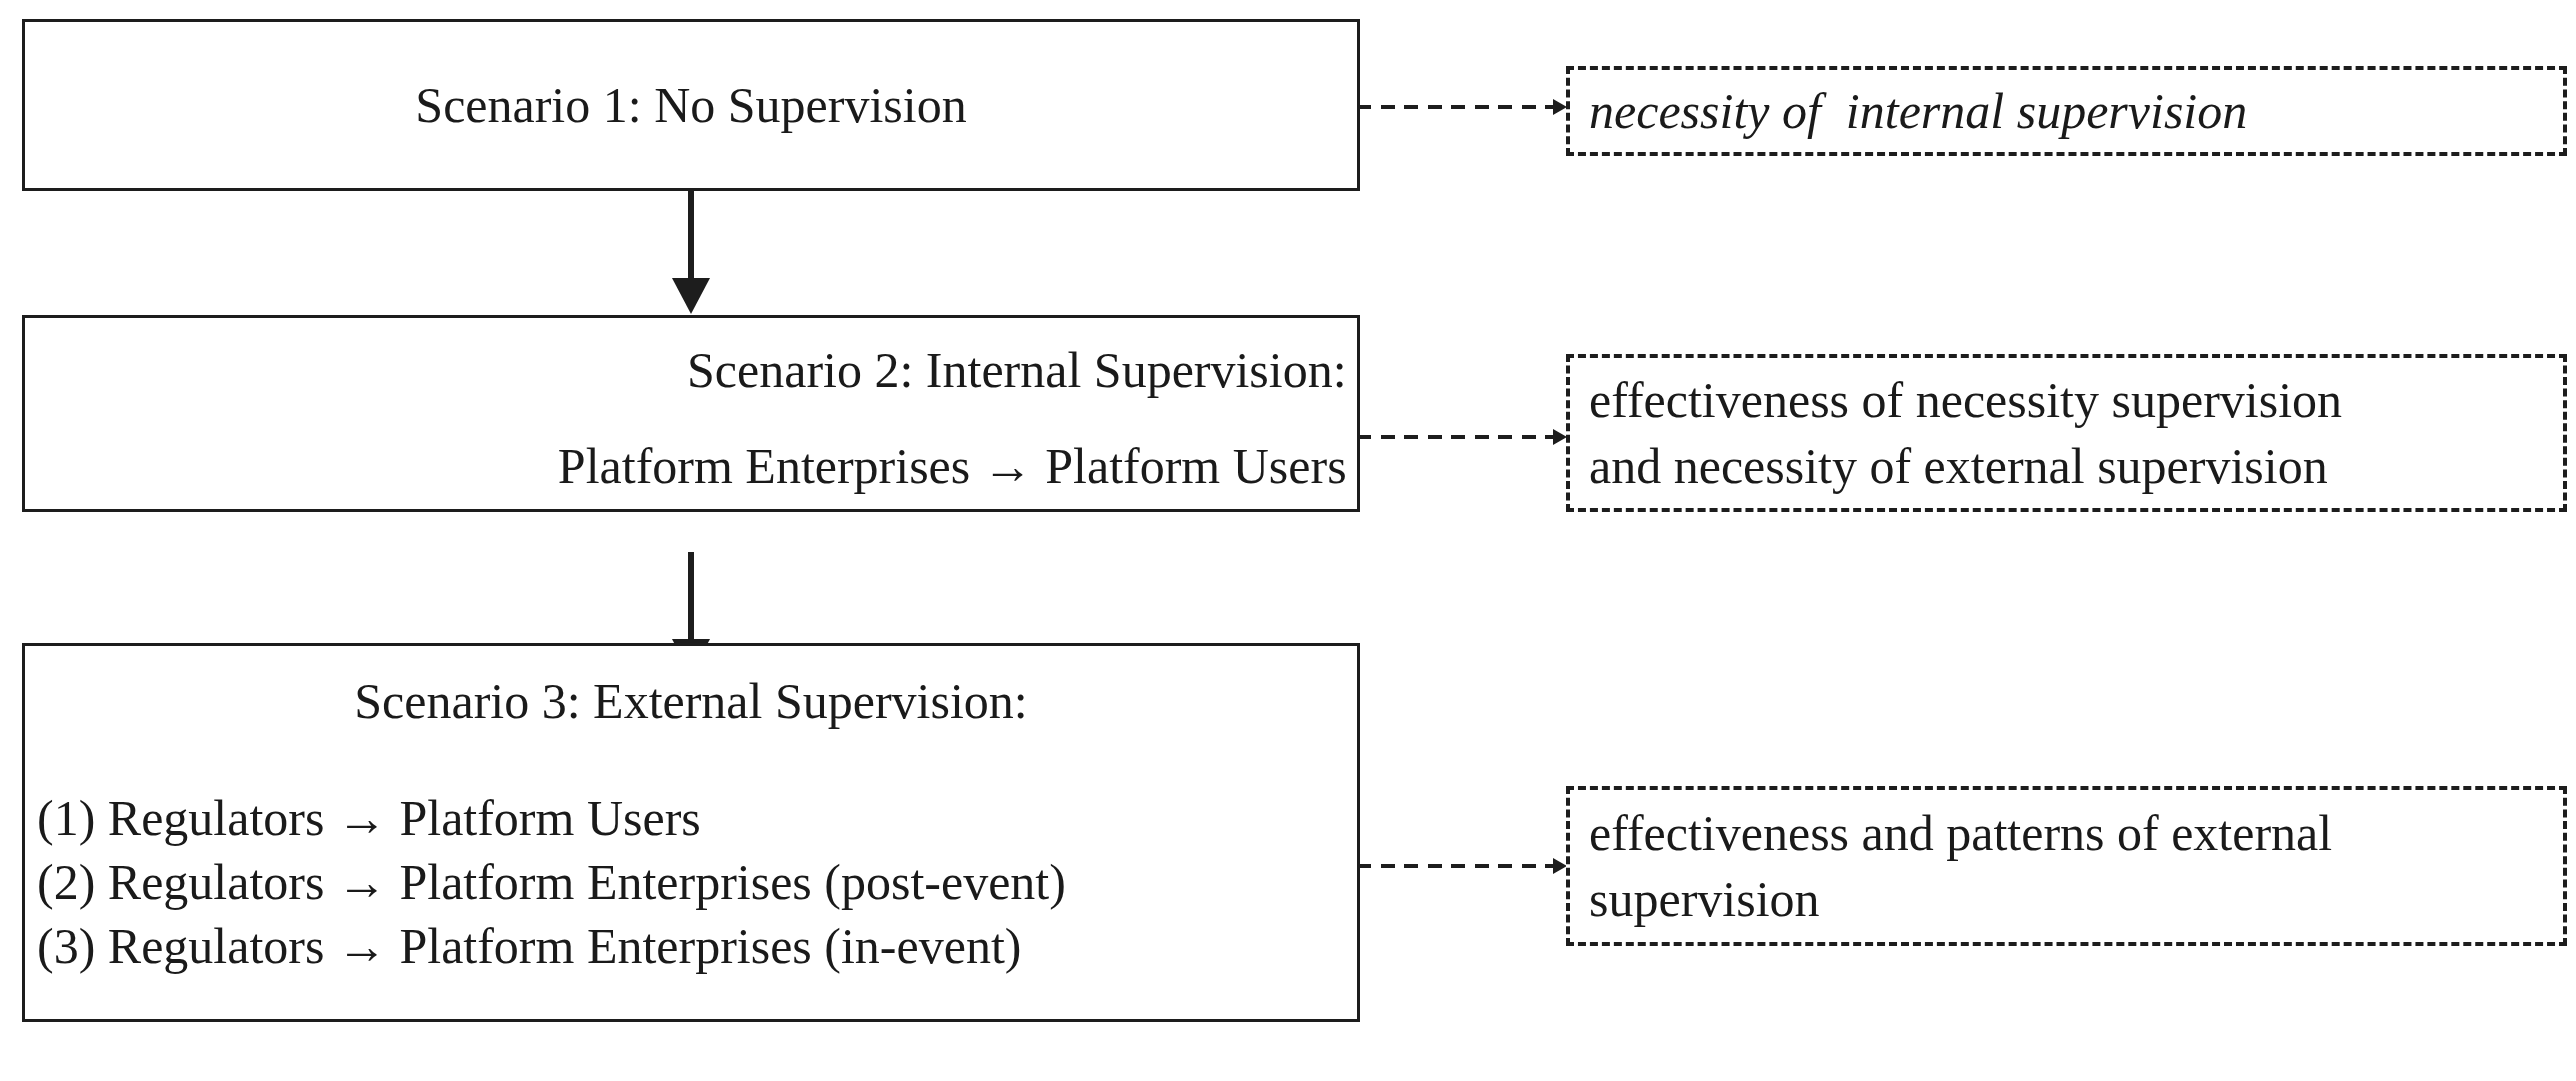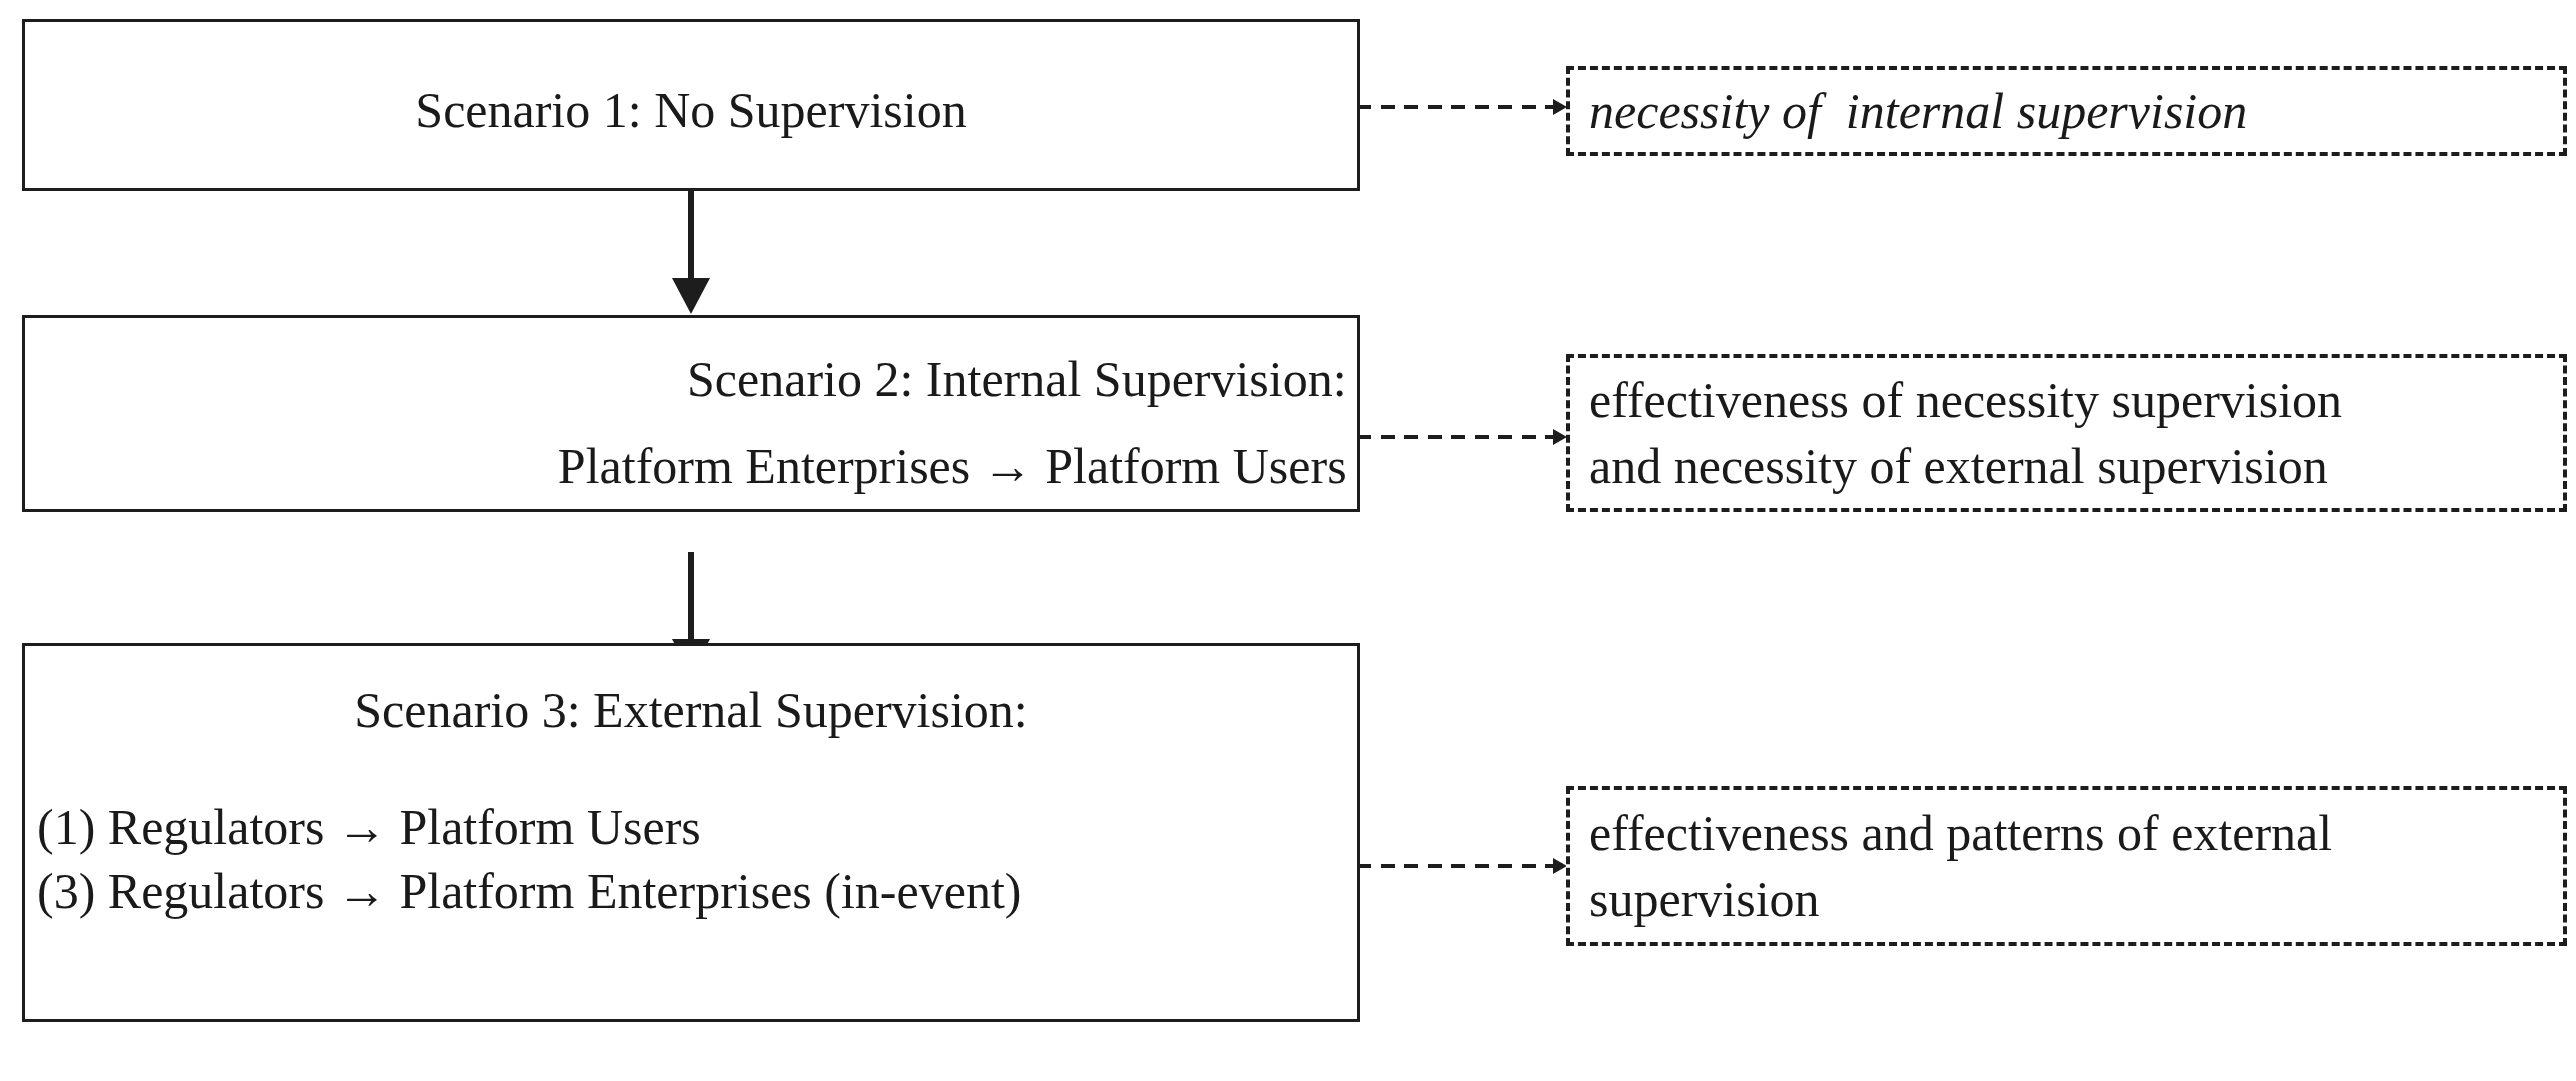--- a/index.html
+++ b/index.html
@@ -50,21 +50,21 @@
     padding-top: 26px;
   }
   .box-3 .box-title { text-align: center; display: block; }
   .scenario-list {
     margin-top: 56px;
     padding-left: 12px;
     line-height: 64px;
     text-align: left;
   }
   .scenario-list .list-line { display: block; white-space: pre-wrap; }
-  .box-title, .box-line { display: block; white-space: pre-wrap; margin-top: 9px; }
+  .box-title, .box-line { display: block; white-space: pre-wrap; }
 
   
   .varrow {
     position: absolute;
     left: 688px;
     width: 6px;
     background: #1d1d1d;
   }
   .varrow-1 { top: 191px; height: 87px; }
   .varrow-2 { top: 552px; height: 87px; }
@@ -144,20 +144,21 @@
   </div>
 
   <div class="varrow varrow-2">
     <span class="vhead"></span>
   </div>
 
   <div class="scenario-box box-3">
     <span class="box-title">Scenario 3: External Supervision:</span>
     <div class="scenario-list">
       <span class="list-line">(1) Regulators → Platform Users</span>
+      <span class="list-line">(2) Regulators → Platform Enterprises (post-event)</span>
       <span class="list-line">(3) Regulators → Platform Enterprises (in-event)</span>
     </div>
   </div>
 
   <div class="darrow darrow-1">
     <span class="dhead"></span>
   </div>
   <div class="darrow darrow-2">
     <span class="dhead"></span>
   </div>

